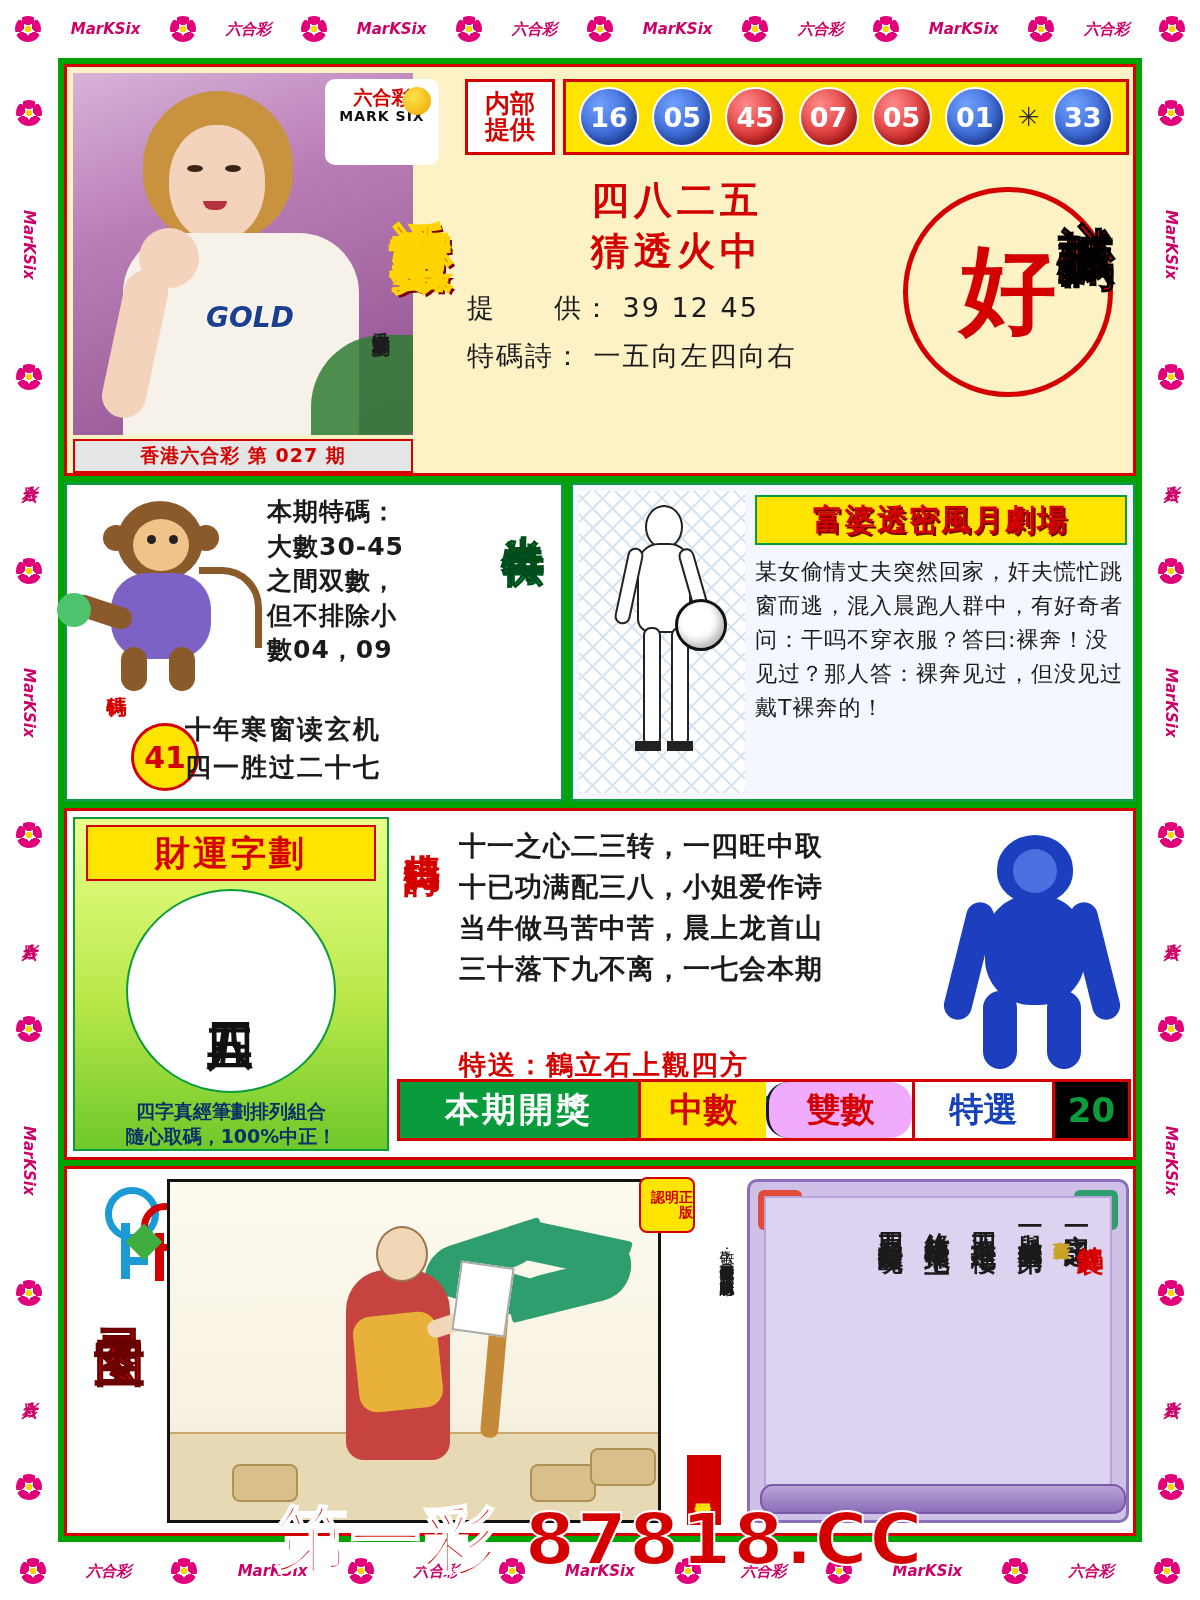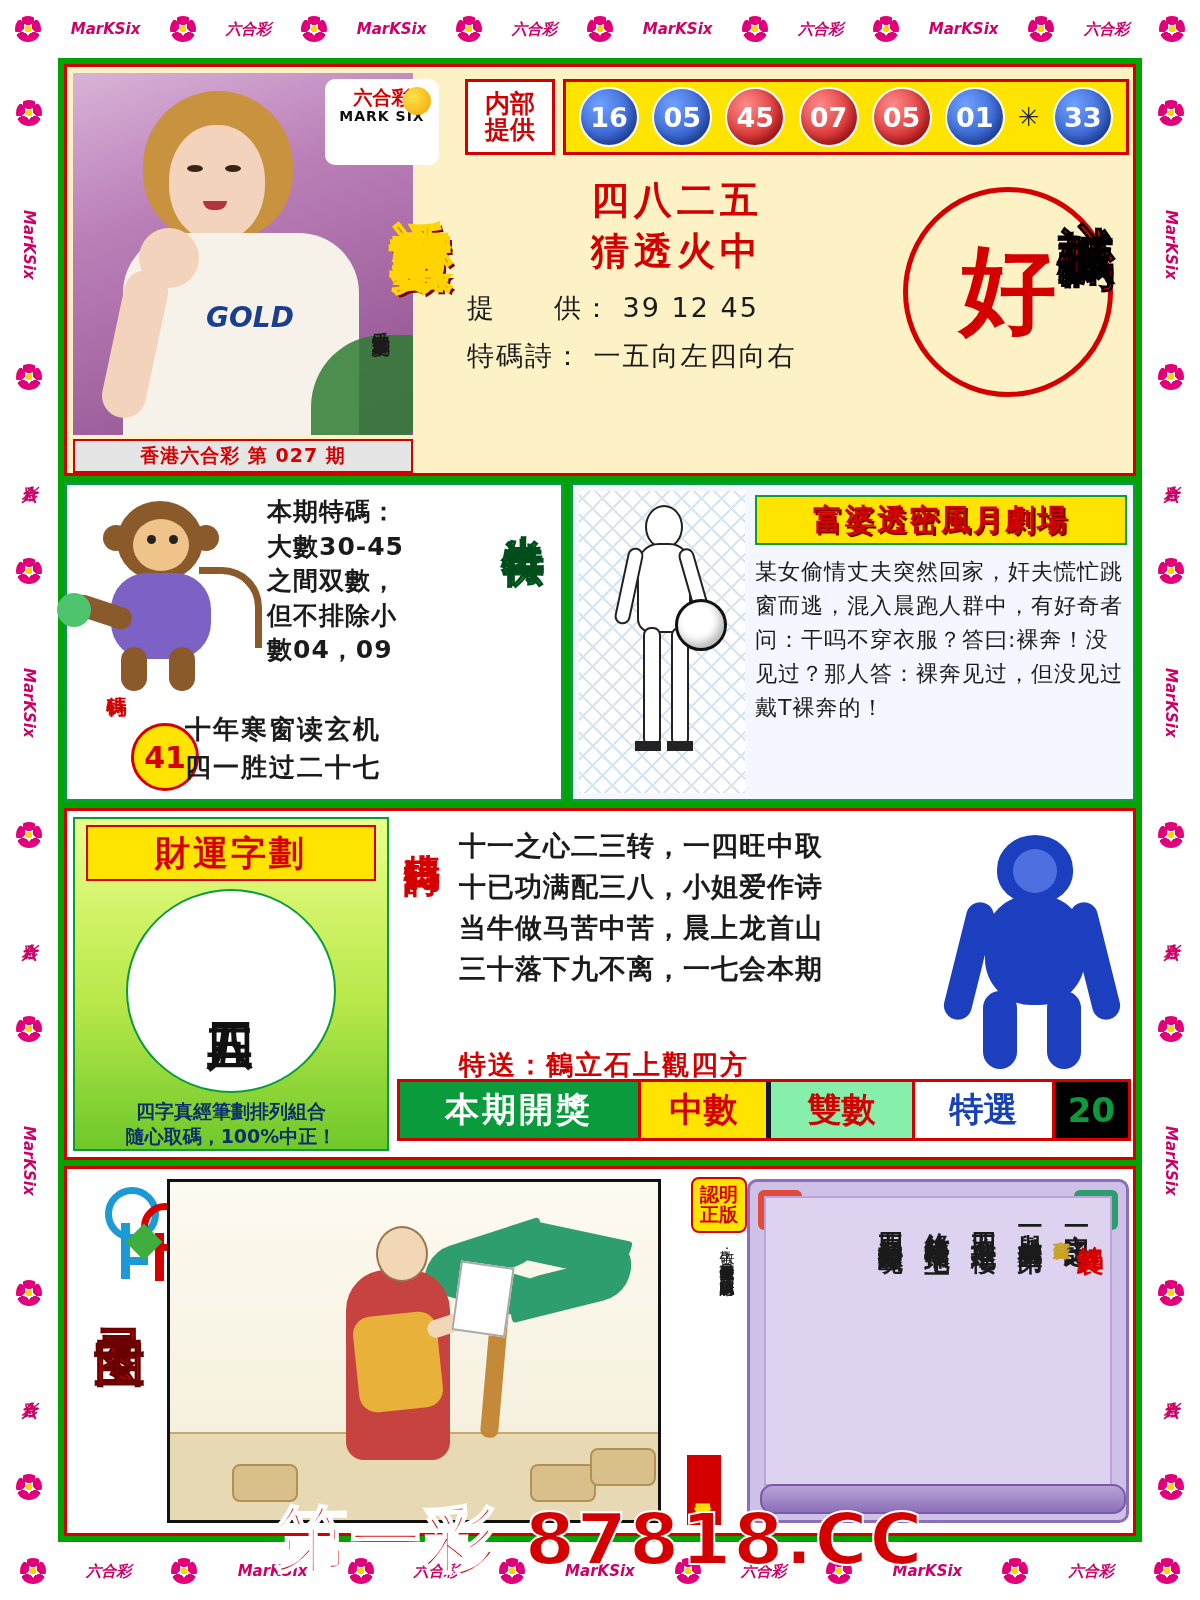--- a/index.html
+++ b/index.html
@@ -258,21 +258,21 @@
   .draw-bar{
     position:absolute;left:330px;top:268px;width:734px;height:62px;
     display:flex;align-items:stretch;border:3px solid #d40000;box-sizing:border-box;
   }
   .draw-bar>div{
     display:flex;align-items:center;justify-content:center;
     font-size:34px;font-weight:bold;box-sizing:border-box;
   }
   .db-main{flex:0 0 238px;background:#0a9c3c;color:#ffffff;letter-spacing:3px;}
   .db-y{flex:0 0 128px;background:#ffe400;color:#d40000;border-left:3px solid #d40000;}
-  .db-w{flex:0 0 146px;background:#86efac;color:#d40000;border-left:5px solid #0f172a;}
+  .db-w{flex:0 0 146px;background:#f0abfc;color:#d40000;border-left:3px solid #0f172a;border-radius:22px;}
   .db-b{flex:0 0 140px;background:#ffffff;color:#1741b6;border-left:3px solid #d40000;}
   .db-num{flex:1;background:#000000;color:#0a9c3c;border-left:3px solid #d40000;font-size:40px;}
   
   .sec4{left:6px;top:1108px;width:1072px;height:370px;background:#ffffff;border:3px solid #d40000;}
   .treasure-label{
     position:absolute;left:20px;top:120px;
     writing-mode:vertical-rl;text-orientation:upright;
     font-size:50px;font-weight:bold;color:#d40000;
     -webkit-text-stroke:1px #6b0000;letter-spacing:6px;
   }
@@ -296,23 +296,23 @@
   .monk-head{position:absolute;left:206px;bottom:238px;width:48px;height:52px;border-radius:50%;background:#f2d7b6;border:2px solid #9a7450;}
   .monk-arm{position:absolute;left:256px;bottom:190px;width:68px;height:18px;background:#f2d7b6;border-radius:10px;transform:rotate(-18deg);}
   .scroll-paper{position:absolute;left:286px;bottom:186px;width:50px;height:66px;background:#fff;border:2px solid #aaa;transform:rotate(8deg);}
   .rock{position:absolute;bottom:18px;width:62px;height:34px;background:#d9c08a;border:2px solid #b09255;border-radius:8px;}
   .notice-col{
     position:absolute;left:606px;top:14px;width:64px;height:240px;
     writing-mode:vertical-rl;text-orientation:upright;
     font-size:15px;line-height:1.35;color:#1b1b1b;
   }
   .stamp{
-    position:absolute;left:624px;top:8px;width:52px;height:52px;border-radius:8px;
+    position:absolute;left:572px;top:8px;width:52px;height:52px;border-radius:8px;
     background:#ffe400;border:2px solid #d40000;
-    display:flex;align-items:center;justify-content:center;color:#d40000;font-size:19px;font-weight:bold;text-align:center;line-height:1.05;
+    display:flex;align-items:center;justify-content:center;color:#d40000;font-size:14px;font-weight:bold;text-align:right;line-height:1.05;
   }
   .xuanji{
     position:absolute;left:620px;top:286px;width:34px;height:70px;
     background:#d40000;color:#ffe400;font-size:17px;font-weight:bold;
     writing-mode:vertical-rl;text-orientation:upright;
     display:flex;align-items:center;justify-content:center;
   }
   .scroll-box{
     position:absolute;left:680px;top:10px;width:382px;height:344px;
     background:#cfc0e8;border:3px solid #8b6fb8;box-sizing:border-box;

